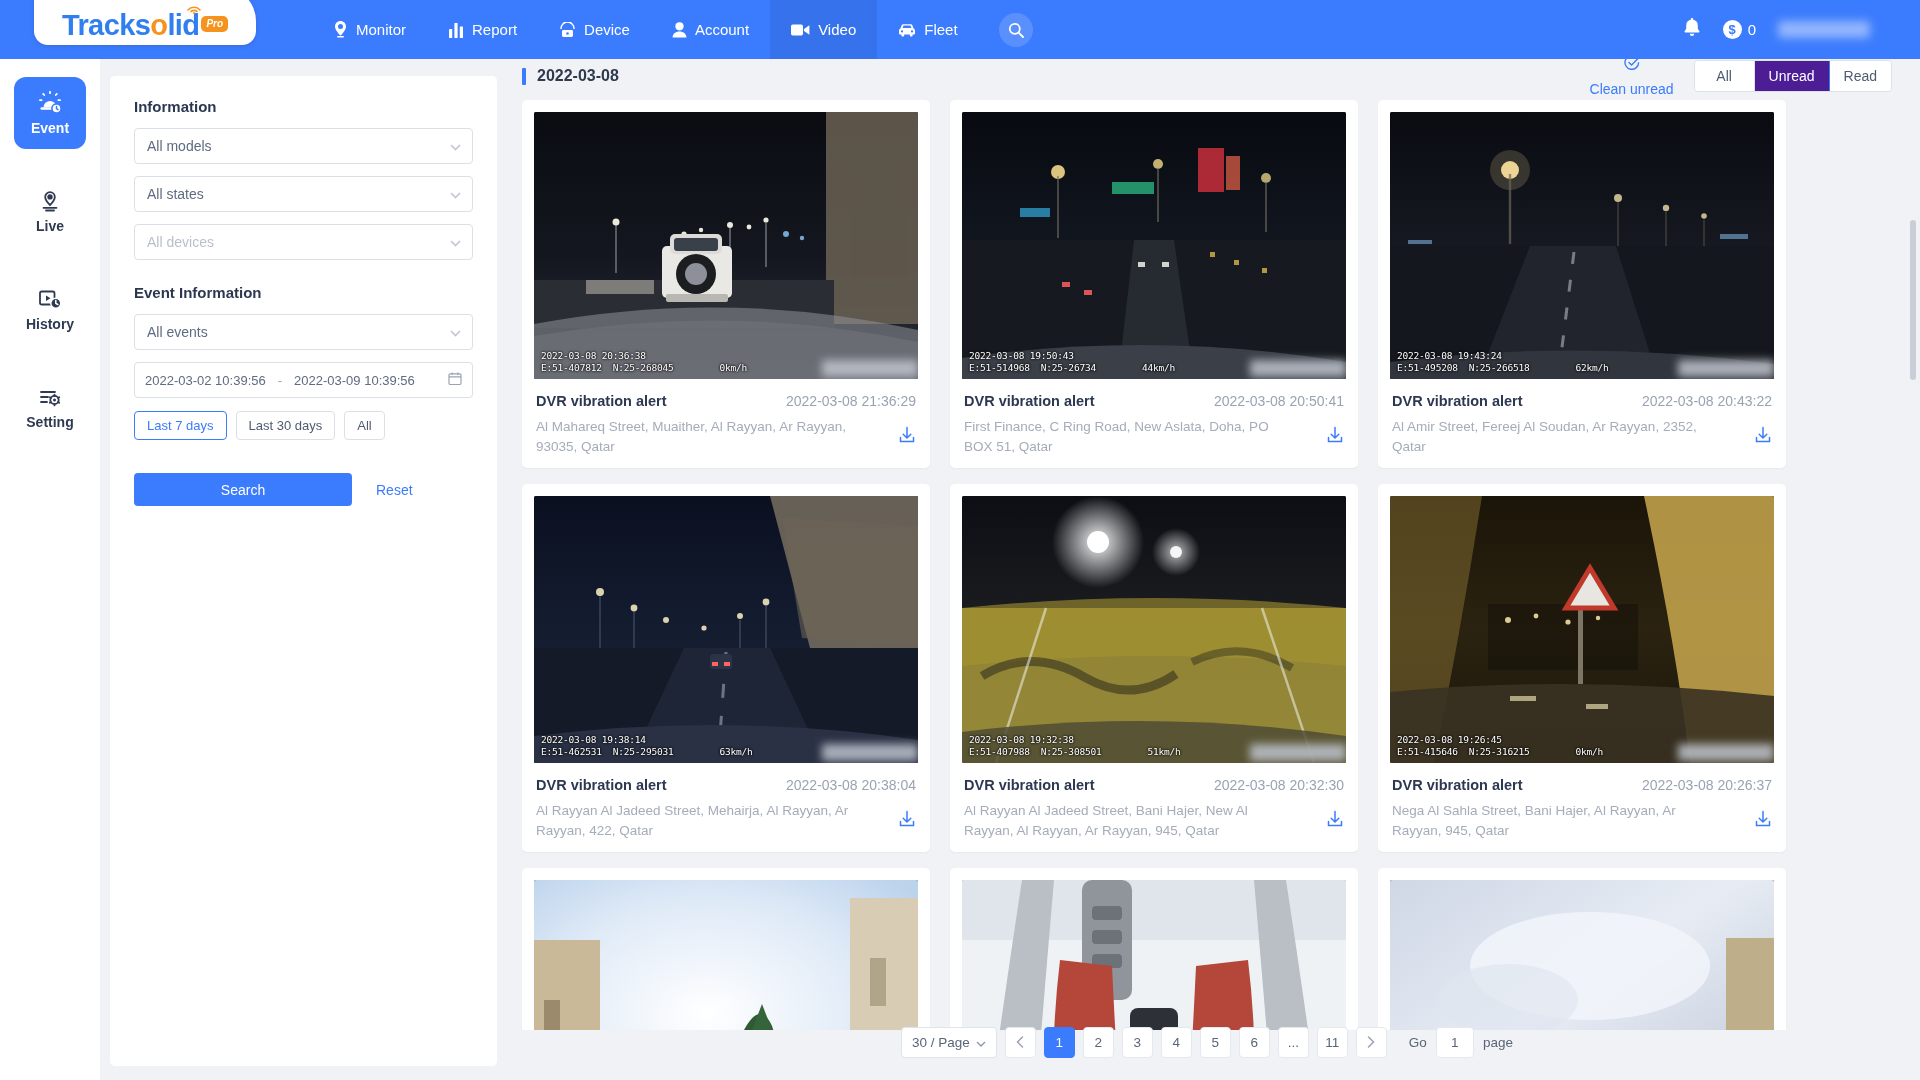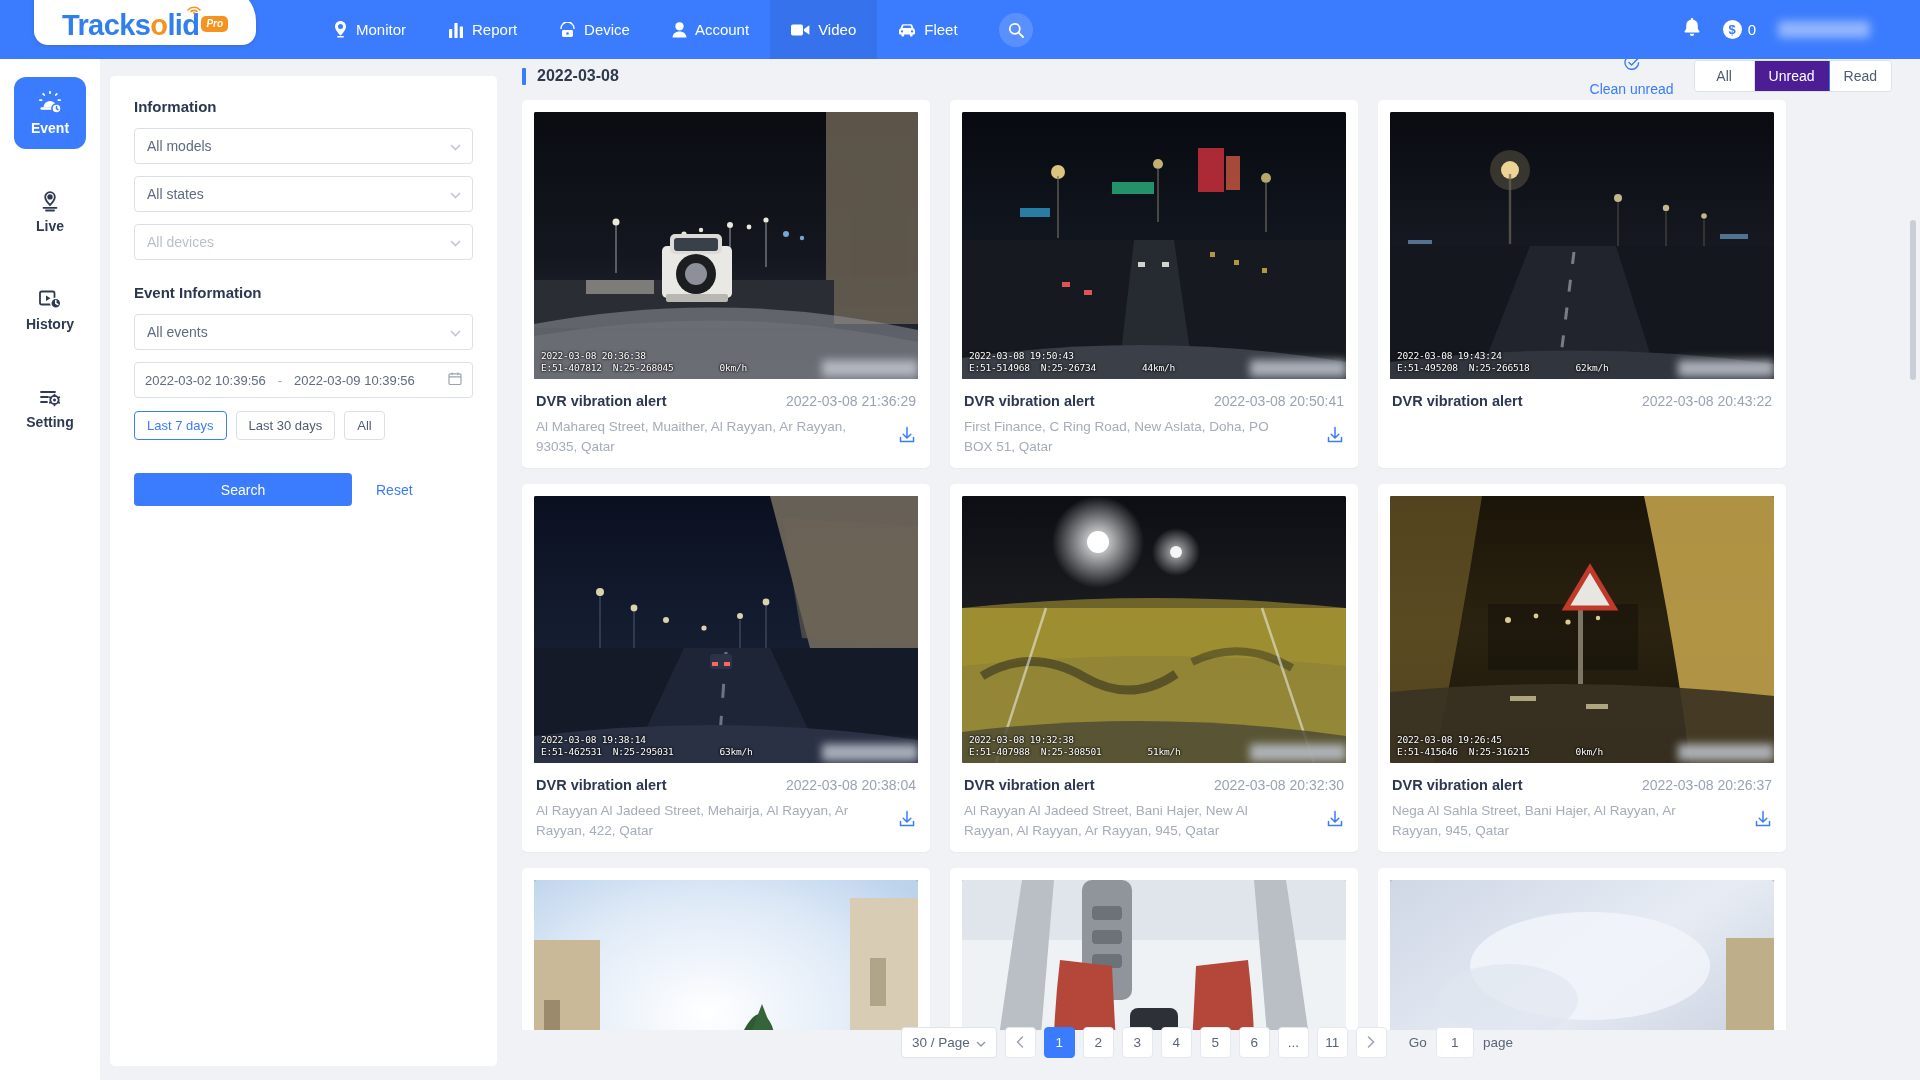--- a/index.html
+++ b/index.html
@@ -627,20 +627,28 @@
               </g>
             <path d="M0 250 Q192 226 384 252 L384 267 L0 267 Z" fill="#31353d"></path>
           </svg>
           <div class="osd"><span>2022-03-08</span> <span>19:43:24</span><br><span>E:51-495208</span>  <span>N:25-266518</span><span class="spd">62km/h</span></div>
           <div class="osd-blur"></div>
         </div>
         <div class="card-row1">
           <span class="card-title">DVR vibration alert</span>
           <span class="card-time">2022-03-08 20:43:22</span>
         </div>
+        <div class="card-row2">
+          <span class="card-addr">Al Amir Street, Fereej Al Soudan, Ar Rayyan, 2352, Qatar</span>
+          <span class="dl-btn">
+            <svg width="18" height="18" viewBox="0 0 18 18" fill="none" stroke="#3b7bfd" stroke-width="1.5" stroke-linecap="round">
+                <path d="M9 1.5v10M5.2 8.2 9 12l3.8-3.8M2.5 11.5v4h13v-4"></path>
+              </svg>
+          </span>
+        </div>
       </div>
 
       <div class="card">
         <div class="thumb">
           <svg width="384" height="267" viewBox="0 0 384 267">
             <defs>
                 <linearGradient id="g4" x1="0" y1="0" x2="0" y2="1">
                   <stop offset="0" stop-color="#0a1020"></stop>
                   <stop offset=".5" stop-color="#141c30"></stop>
                   <stop offset="1" stop-color="#1d2334"></stop>

